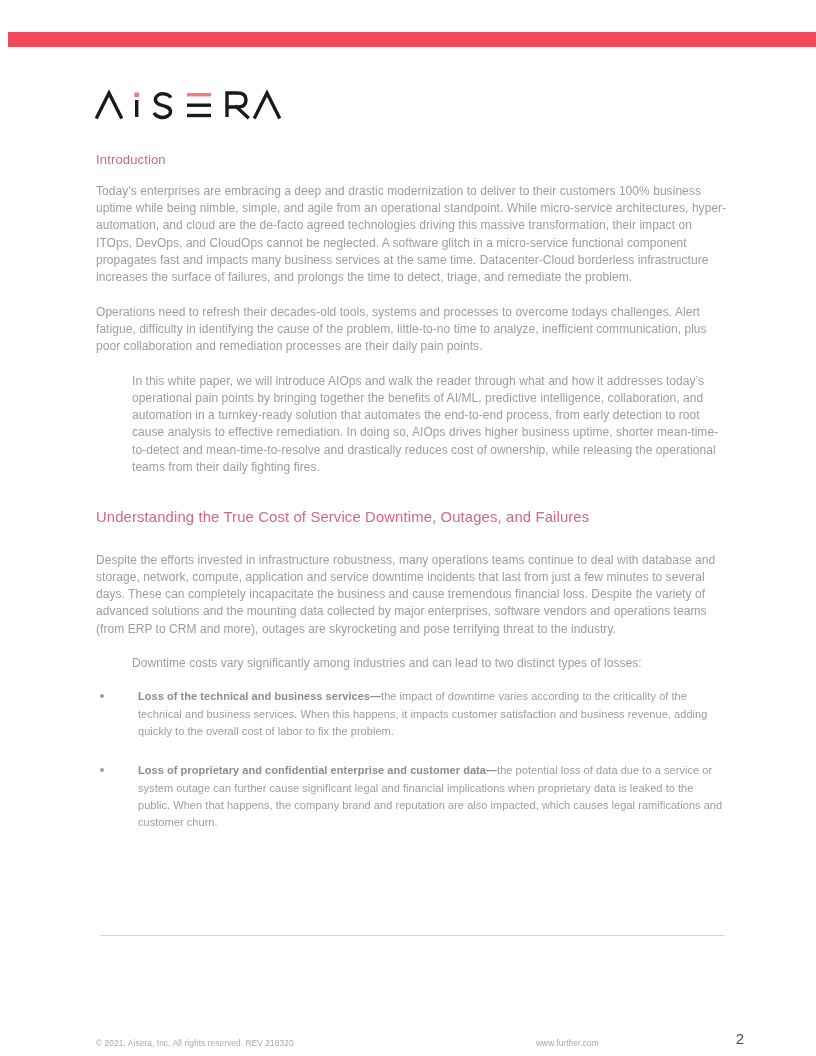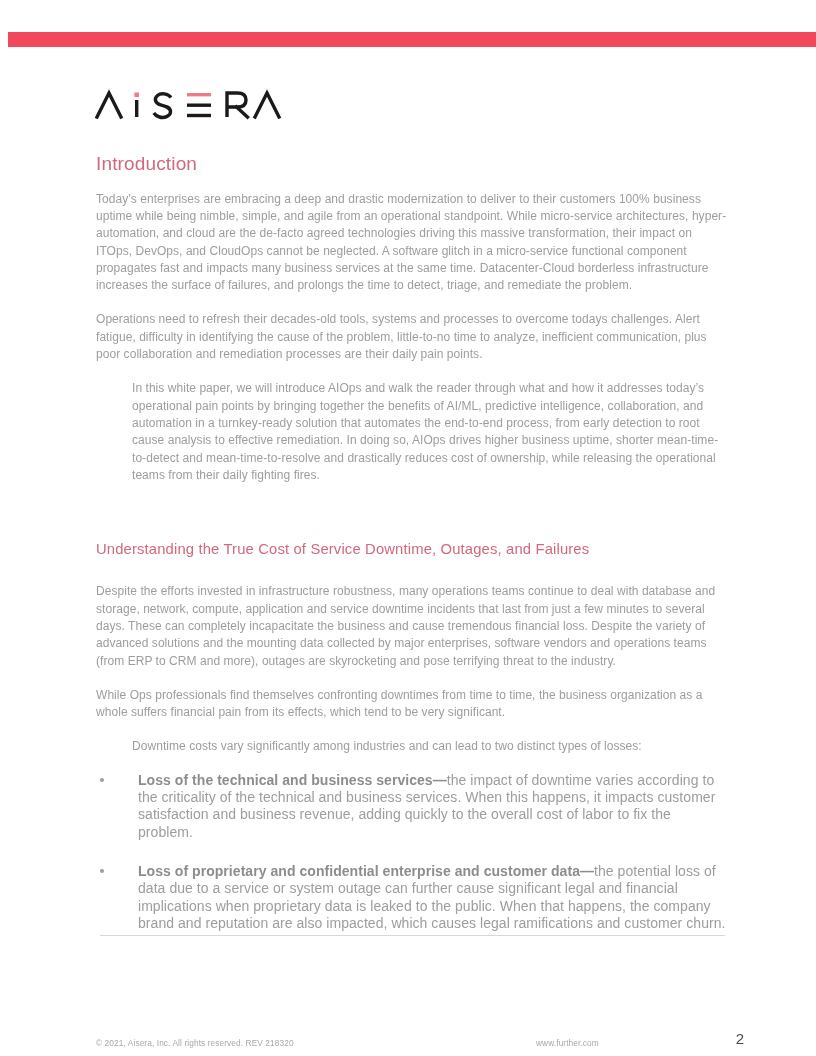--- a/index.html
+++ b/index.html
@@ -37,29 +37,29 @@
 
   
   .content {
     position: absolute;
     left: 96px;
     top: 152px;
     width: 632px;
   }
 
   h2.section-heading {
-    font-size: 19px;
+    font-size: 13px;
     font-weight: 400;
     color: #d1697d;
     margin: 0 0 14px 0;
     letter-spacing: 0.15px;
     line-height: 1.3;
   }
   h2.section-heading.second {
-    margin-top: 56px;
+    margin-top: 32px;
     margin-bottom: 24px;
     font-size: 14.8px;
   }
 
   p.body-text {
     font-size: 12px;
     line-height: 17.3px;
     color: #9d9d9d;
     margin: 0 0 17px 0;
     letter-spacing: 0.05px;
@@ -69,21 +69,21 @@
   
   ul.loss-list {
     list-style: none;
     margin: 16px 0 0 0;
     padding: 0;
   }
   ul.loss-list li {
     position: relative;
     padding-left: 42px;
     margin-bottom: 22px;
-    font-size: 14px;
+    font-size: 11px;
     line-height: 17.3px;
     color: #9d9d9d;
     letter-spacing: 0.05px;
   }
   ul.loss-list li .bullet-dot {
     position: absolute;
     left: 4px;
     top: 6px;
     width: 4px;
     height: 4px;
@@ -176,21 +176,20 @@
 
     <p class="body-text">Today’s enterprises are embracing a deep and drastic modernization to deliver to their customers 100% business uptime while being nimble, simple, and agile from an operational standpoint. While micro-service architectures, hyper-automation, and cloud are the de-facto agreed technologies driving this massive transformation, their impact on ITOps, DevOps, and CloudOps cannot be neglected. A software glitch in a micro-service functional component propagates fast and impacts many business services at the same time. Datacenter-Cloud borderless infrastructure increases the surface of failures, and prolongs the time to detect, triage, and remediate the problem.</p>
     <p class="body-text">Operations need to refresh their decades-old tools, systems and processes to overcome todays challenges. Alert fatigue, difficulty in identifying the cause of the problem, little-to-no time to analyze, inefficient communication, plus poor collaboration and remediation processes are their daily pain points.</p>
     <p class="body-text">In this white paper, we will introduce AIOps and walk the reader through what and how it addresses today’s operational pain points by bringing together the benefits of AI/ML, predictive intelligence, collaboration, and automation in a turnkey-ready solution that automates the end-to-end process, from early detection to root cause analysis to effective remediation. In doing so, AIOps drives higher business uptime, shorter mean-time-to-detect and mean-time-to-resolve and drastically reduces cost of ownership, while releasing the operational teams from their daily fighting fires.</p>
   </section>
 
   <section>
     <h2 class="section-heading second">Understanding the True Cost of Service Downtime, Outages, and Failures</h2>
 
     <p class="body-text">Despite the efforts invested in infrastructure robustness, many operations teams continue to deal with database and storage, network, compute, application and service downtime incidents that last from just a few minutes to several days. These can completely incapacitate the business and cause tremendous financial loss. Despite the variety of advanced solutions and the mounting data collected by major enterprises, software vendors and operations teams (from ERP to CRM and more), outages are skyrocketing and pose terrifying threat to the industry.</p>
-    <p class="body-text">While Ops professionals find themselves confronting downtimes from time to time, the business organization as a whole suffers financial pain from its effects, which tend to be very significant.</p>
     <p class="body-text">Downtime costs vary significantly among industries and can lead to two distinct types of losses:</p>
 
     <ul class="loss-list">
       <li>
         <span class="bullet-dot"></span>
         <span class="lead">Loss of the technical and business services—</span><span>the impact of downtime varies according to the criticality of the technical and business services. When this happens, it impacts customer satisfaction and business revenue, adding quickly to the overall cost of labor to fix the problem.</span>
       </li>
       <li>
         <span class="bullet-dot"></span>
         <span class="lead">Loss of proprietary and confidential enterprise and customer data—</span><span>the potential loss of data due to a service or system outage can further cause significant legal and financial implications when proprietary data is leaked to the public. When that happens, the company brand and reputation are also impacted, which causes legal ramifications and customer churn.</span>

